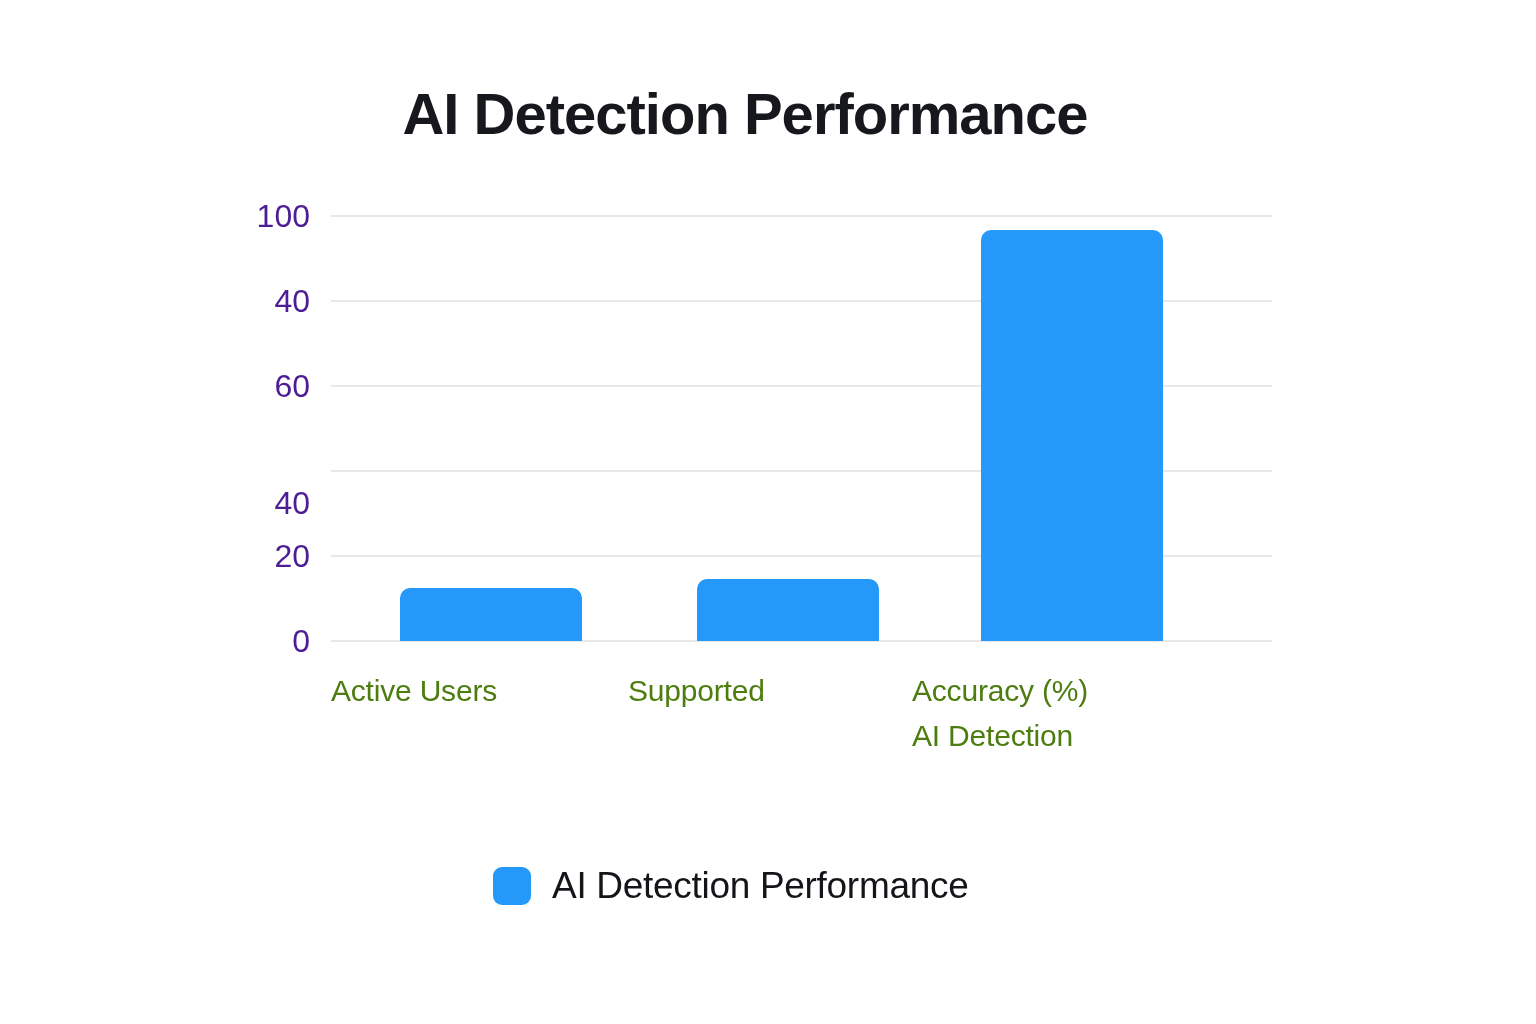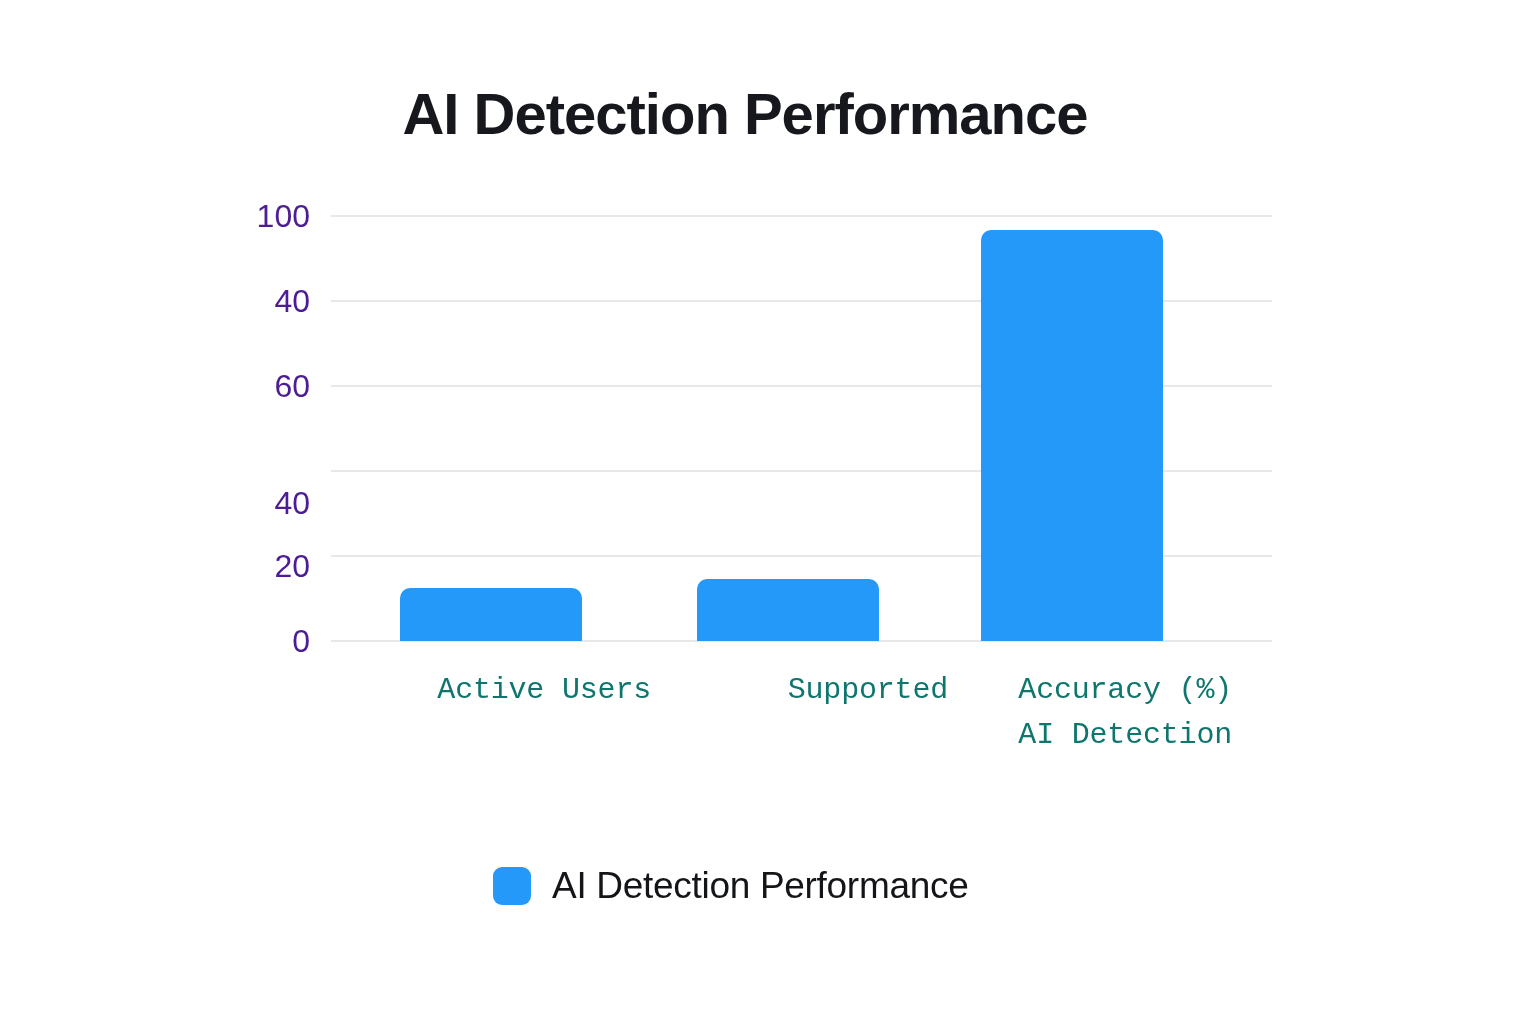--- a/index.html
+++ b/index.html
@@ -13,29 +13,29 @@
     color:#16181d;line-height:68px;
   }
   .plot{position:absolute;left:331px;top:216px;width:941px;height:425px;}
   .gridline{position:absolute;left:0;width:941px;height:2px;background:#e8e8e8;}
   .g0{top:-1px;}.g1{top:84px;}.g2{top:169px;}.g3{top:254px;}.g4{top:339px;}.g5{top:424px;}
   .yticks{position:absolute;left:0;top:216px;width:310px;height:425px;}
   .ytick{
     position:absolute;right:0;height:42px;line-height:42px;
     font-size:32px;color:#4c1d95;text-align:center;
   }
-  .t0{top:-21px;}.t1{top:64px;}.t2{top:149px;margin-left:20px;}.t3{top:234px;margin-top:32px;}.t4{top:329px;margin-left:47px;}.t5{top:404px;}
+  .t0{top:-21px;}.t1{top:64px;}.t2{top:149px;margin-left:20px;}.t3{top:234px;margin-top:32px;}.t4{top:319px;margin-left:47px;}.t5{top:404px;}
   .bar{
     position:absolute;bottom:0;width:182px;background:#2499fa;
     border-radius:10px 10px 0 0;
   }
   .b0{left:69px;}.b1{left:366px;}.b2{left:650px;}
   .xlabel{
-    position:absolute;top:668px;width:320px;text-align:right;
-    font-size:30px;line-height:45px;color:#0f766e;letter-spacing:-0.2px;font-family:Liberation Mono, monospace;
+    position:absolute;top:668px;width:320px;text-align:left;
+    font-size:30px;line-height:45px;color:#4d7c0f;letter-spacing:-0.2px;
   }
   .x0{left:331px;}.x1{left:628px;}.x2{left:912px;}
   .legend{
     position:absolute;left:493px;top:864px;display:flex;align-items:center;gap:21px;
   }
   .legend-swatch{
     width:38px;height:38px;border-radius:9px;background:#2499fa;flex:0 0 auto;
   }
   .legend-label{
     font-size:37px;color:#131519;line-height:44px;letter-spacing:-0.3px;white-space:nowrap;

